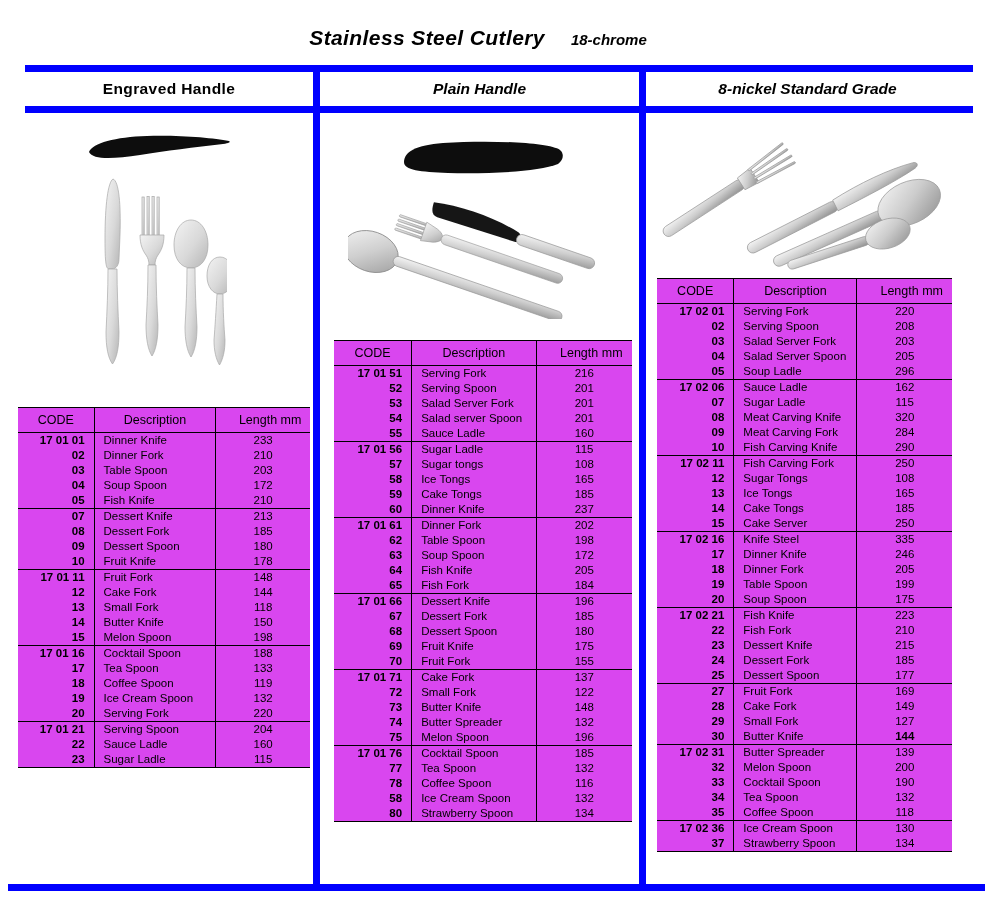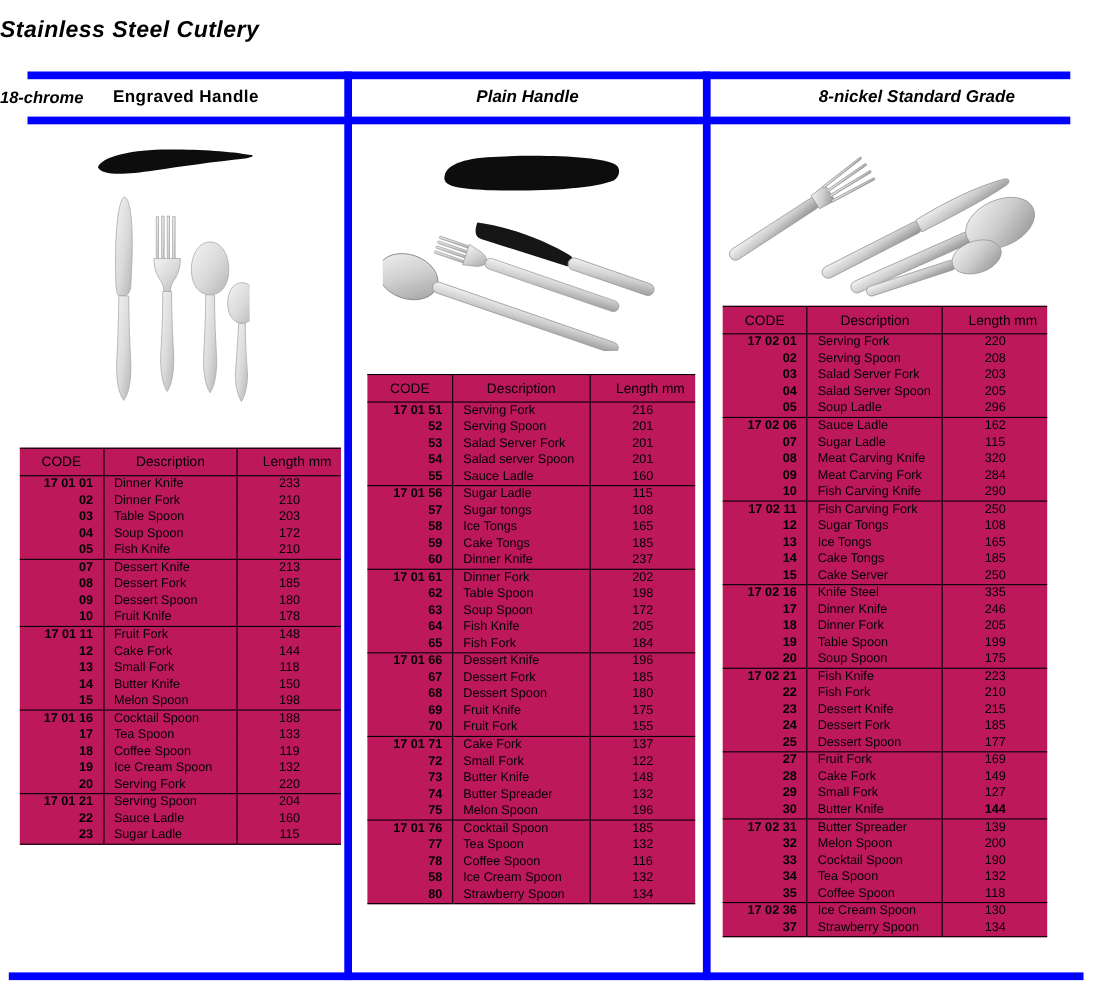--- a/index.html
+++ b/index.html
@@ -1,42 +1,42 @@
 <!DOCTYPE html>
 <html><head>
 <meta charset="utf-8">
 <style>
   html,body{margin:0;padding:0;background:#fff;}
   .page{position:relative;width:1000px;height:906px;background:#ffffff;overflow:hidden;
         font-family:"Liberation Sans",sans-serif;color:#000;}
 
   
   .title-row{position:absolute;top:16px;left:0;width:956px;display:flex;
-             justify-content:center;align-items:baseline;gap:26px;flex-direction:column;}
+             justify-content:center;align-items:baseline;gap:26px;}
   .title{font-size:21px;font-weight:bold;font-style:italic;letter-spacing:.4px;}
   .subtitle{font-size:15px;font-weight:bold;font-style:italic;margin-top:15px;}
 
   
   .hline,.vline{position:absolute;background:#0000ff;}
   .band-top{left:25px;top:65px;width:948px;height:7px;}
   .band-bottom{left:25px;top:106px;width:948px;height:7px;}
   .bottom-line{left:8px;top:884px;width:977px;height:7px;}
   .vdiv1{left:313px;top:65px;width:7px;height:826px;}
   .vdiv2{left:639px;top:65px;width:7px;height:826px;}
 
   
   .band-label{position:absolute;top:72px;height:34px;display:flex;align-items:center;
               justify-content:center;font-size:15.5px;font-weight:bold;}
   .label-0{left:25px;width:288px;letter-spacing:.4px;}
   .label-1{left:320px;width:319px;font-style:italic;}
-  .label-2{left:670px;width:327px;font-style:italic;}
+  .label-2{left:644px;width:327px;font-style:italic;}
 
   
   .cat-table{position:absolute;border-collapse:collapse;table-layout:fixed;
-             font-size:11.5px;background:#be185d;}
+             font-size:11.5px;background:#d946ef;}
   .cat-table th{font-weight:normal;font-size:12.5px;padding:5px 2px;text-align:center;}
   .cat-table thead tr{border-top:1.6px solid #000;border-bottom:1.6px solid #000;}
   .cat-table tbody{border-bottom:1.6px solid #000;}
   .cat-table td{padding:0 2px;line-height:15px;white-space:nowrap;overflow:hidden;}
   .cat-table td:nth-child(2),.cat-table th:nth-child(2){border-left:1.4px solid #000;border-right:1.4px solid #000;}
   .cat-table th:nth-child(1){width:27%;}
   .cat-table th:nth-child(2){width:44%;}
   .cat-table th:nth-child(3){width:29%;padding-left:16px;}
   td.code{text-align:right;font-weight:bold;padding-right:9px;}
   td.desc{text-align:left;padding-left:9px;}

